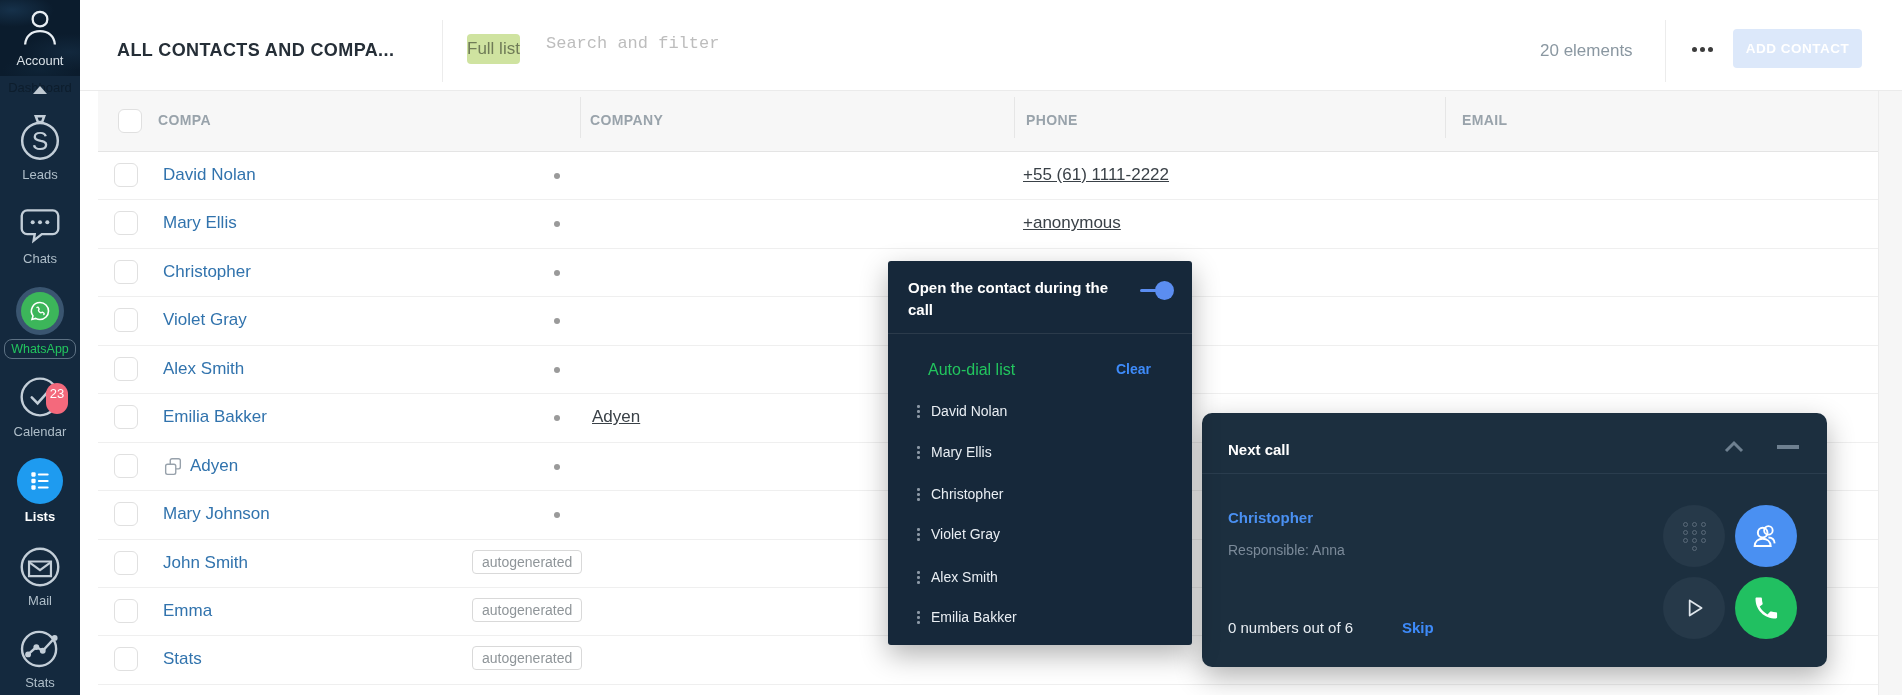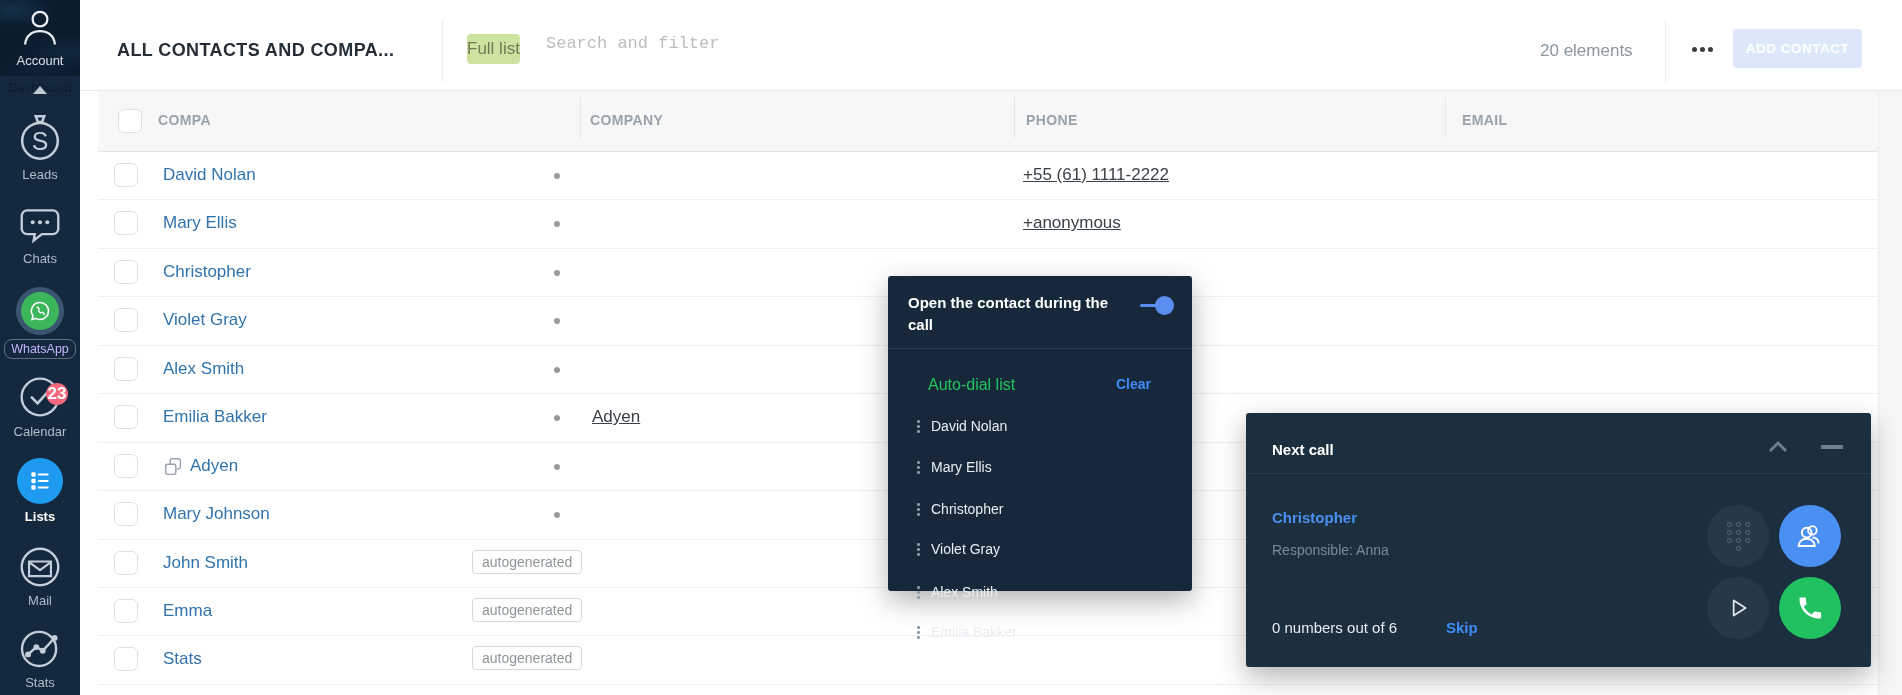--- a/index.html
+++ b/index.html
@@ -23,23 +23,23 @@
   .side-item{position:absolute;left:0;width:80px;text-align:center;cursor:pointer;}
   .side-item .lbl{font-size:13px;color:var(--sidebar-label);margin-top:6px;line-height:1.1;}
   .side-item.active .lbl{color:#fff;font-weight:bold;}
   .icon-svg{display:block;margin:0 auto;}
   .ghost-item{position:absolute;left:0;top:80px;width:80px;text-align:center;}
   .ghost-item .lbl{font-size:13px;color:#0D1D2C;}
   .ghost-tri{position:absolute;left:33px;top:86px;width:0;height:0;
     border-left:7px solid transparent;border-right:7px solid transparent;border-bottom:8px solid #BFC9D2;}
   .wa-wrap{width:48px;height:48px;border-radius:50%;background:#3A5570;margin:0 auto;display:flex;align-items:center;justify-content:center;}
   .wa-circle{width:38px;height:38px;border-radius:50%;background:var(--whatsapp-green);display:flex;align-items:center;justify-content:center;}
-  .wa-label{display:inline-block;border:1px solid #5D7183;border-radius:8px;padding:2px 6px;background:rgba(20,41,62,.85);color:#c4b5fd;font-size:12.5px;margin-top:4px;}
-  .cal-badge{position:absolute;left:46px;top:8px;min-width:22px;height:22px;border-radius:11px;background:var(--badge-red);
-    color:#fff;font-size:17px;font-weight:bold;line-height:22px;text-align:center;}
+  .wa-label{display:inline-block;border:1px solid #5D7183;border-radius:8px;padding:2px 6px;background:rgba(20,41,62,.85);color:#22c55e;font-size:12.5px;margin-top:4px;}
+  .cal-badge{position:absolute;left:46px;top:8px;min-width:22px;height:31px;border-radius:11px;background:var(--badge-red);
+    color:#fff;font-size:13px;font-weight:normal;line-height:22px;text-align:center;}
   .lists-blob{width:46px;height:46px;border-radius:50%;background:var(--active-blue);margin:0 auto;display:flex;align-items:center;justify-content:center;}
 
   
   .topbar{position:absolute;left:80px;top:12px;width:1822px;height:79px;background:#fff;border-bottom:1px solid #EBEBEB;z-index:5;}
   .page-title{position:absolute;left:37px;top:28px;font-size:18px;font-weight:bold;letter-spacing:.4px;color:#252E37;}
   .vdiv{position:absolute;top:8px;height:62px;width:1px;background:#ECECEC;}
   .chip{position:absolute;left:387px;top:22px;background:var(--chip-green-bg);color:var(--chip-green-text);
     font-size:17px;padding:5px 0;border-radius:4px;cursor:pointer;}
   .search-input{position:absolute;left:466px;top:22px;width:360px;border:none;outline:none;font-size:17px;
     font-family:Liberation Mono, monospace;color:#444;background:transparent;}
@@ -61,37 +61,37 @@
   .trow .cb{left:16px;top:11px;}
   .name-link{position:absolute;left:65px;top:13px;font-size:17px;color:var(--link-blue);text-decoration:none;cursor:pointer;}
   .name-link.shift{left:92px;}
   .comp-icon{position:absolute;left:64px;top:13px;}
   .cdot{position:absolute;left:456px;top:21px;width:6px;height:6px;border-radius:50%;background:#9A9A9A;}
   .comp-link{position:absolute;left:494px;top:13px;font-size:17px;color:var(--dark-link);text-decoration:underline;cursor:pointer;}
   .phone-link{position:absolute;left:925px;top:13px;font-size:17px;color:var(--dark-link);text-decoration:underline;cursor:pointer;}
   .auto-badge{position:absolute;left:374px;top:10px;font-size:14px;color:#8F9599;border:1px solid #D9D9D9;border-radius:4px;padding:3px 9px;background:#fff;}
 
   
-  .autodial{position:absolute;left:888px;top:276px;width:304px;height:315px;background:var(--popup-bg);border-radius:3px;
+  .autodial{position:absolute;left:888px;top:261px;width:304px;height:384px;background:var(--popup-bg);border-radius:3px;
     box-shadow:0 10px 28px rgba(0,0,0,.3);z-index:40;color:#fff;}
   .autodial .title{position:absolute;left:20px;top:16px;width:200px;font-size:15px;font-weight:bold;line-height:1.45;}
   .toggle{position:absolute;left:252px;top:281px;width:34px;height:20px;cursor:pointer;z-index:41;}
   .toggle .track{position:absolute;left:0;top:9px;width:24px;height:3px;background:var(--toggle-blue);border-radius:2px;}
   .toggle .knob{position:absolute;right:0;top:1px;width:19px;height:19px;border-radius:50%;background:var(--toggle-blue);}
   .autodial .hdiv{position:absolute;left:0;top:72px;width:304px;height:1px;background:rgba(255,255,255,.09);}
   .autodial .list-label{position:absolute;left:20px;top:100px;font-size:16px;color:#22c55e;margin-left:20px;}
   .autodial .clear{position:absolute;right:41px;top:100px;font-size:14px;font-weight:bold;color:#3E8BFA;cursor:pointer;}
   .ad-item{position:absolute;left:0;width:304px;height:24px;cursor:grab;}
   .drag-handle{position:absolute;left:29px;top:3px;display:flex;flex-direction:column;gap:2.5px;}
   .drag-handle i{width:2.5px;height:2.5px;border-radius:50%;background:#8C99A6;}
   .ad-item .nm{position:absolute;left:43px;top:1px;font-size:14px;color:#E9EEF3;}
 
   
-  .nextcall{position:absolute;left:1202px;top:413px;width:625px;height:254px;background:var(--panel-bg);border-radius:3px;
-    box-shadow:0 10px 28px rgba(0,0,0,.3);z-index:35;color:#fff;margin-left:44px;}
+  .nextcall{position:absolute;left:1202px;top:413px;width:625px;height:254px;background:var(--panel-bg);border-radius:10px;
+    box-shadow:0 10px 28px rgba(0,0,0,.3);z-index:35;color:#fff;}
   .nextcall .hd{position:absolute;left:26px;top:28px;font-size:15px;font-weight:bold;}
   .nc-collapse{position:absolute;left:516px;top:22px;width:32px;height:24px;cursor:pointer;}
   .nc-minimize{position:absolute;left:570px;top:22px;width:32px;height:24px;cursor:pointer;}
   .nextcall .hdiv{position:absolute;left:0;top:60px;width:625px;height:1px;background:#2A3D4E;}
   .nc-contact{position:absolute;left:26px;top:96px;font-size:15px;font-weight:bold;color:var(--action-blue);cursor:pointer;text-decoration:none;}
   .nc-resp{position:absolute;left:26px;top:129px;font-size:14px;color:#7B8A99;}
   .nc-progress{position:absolute;left:26px;top:206px;font-size:15px;color:#E8EDF2;}
   .nc-skip{position:absolute;left:200px;top:206px;font-size:15px;font-weight:bold;color:#3E8BFA;cursor:pointer;}
   .round-btn{position:absolute;width:62px;height:62px;border-radius:50%;display:flex;align-items:center;justify-content:center;cursor:pointer;border:none;}
   .rb-dial{left:461px;top:92px;background:var(--circle-btn-bg);}

